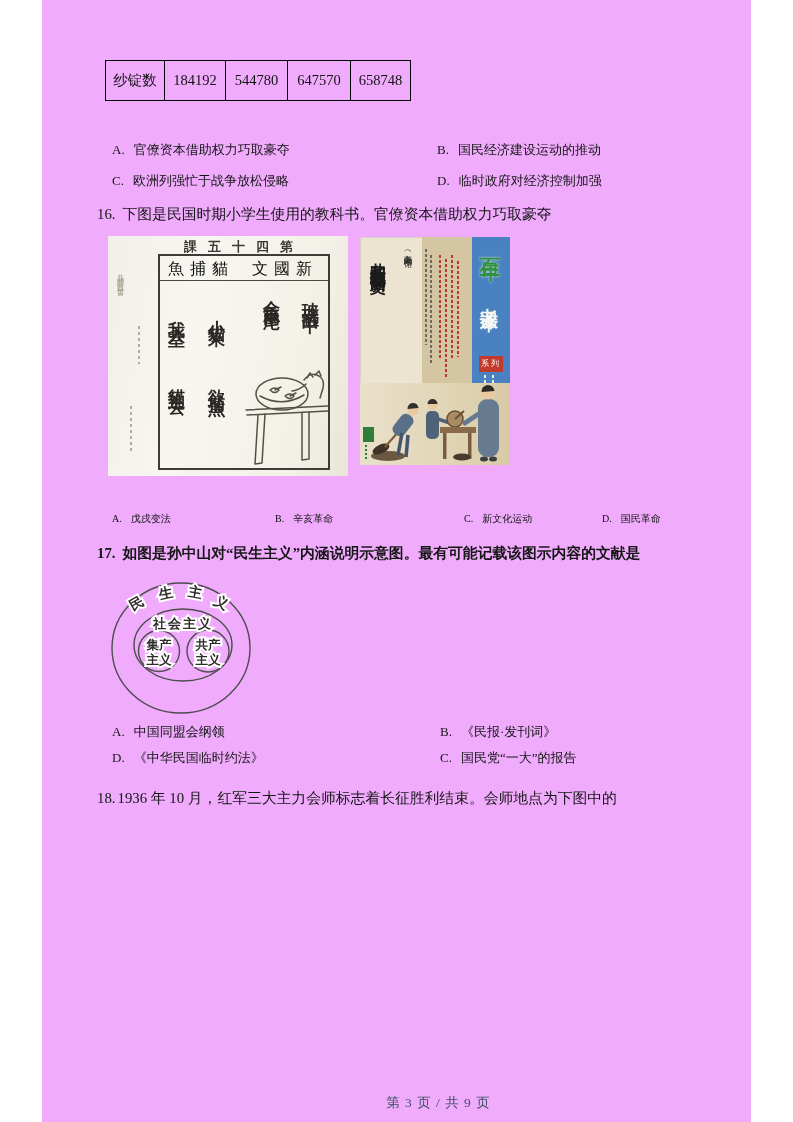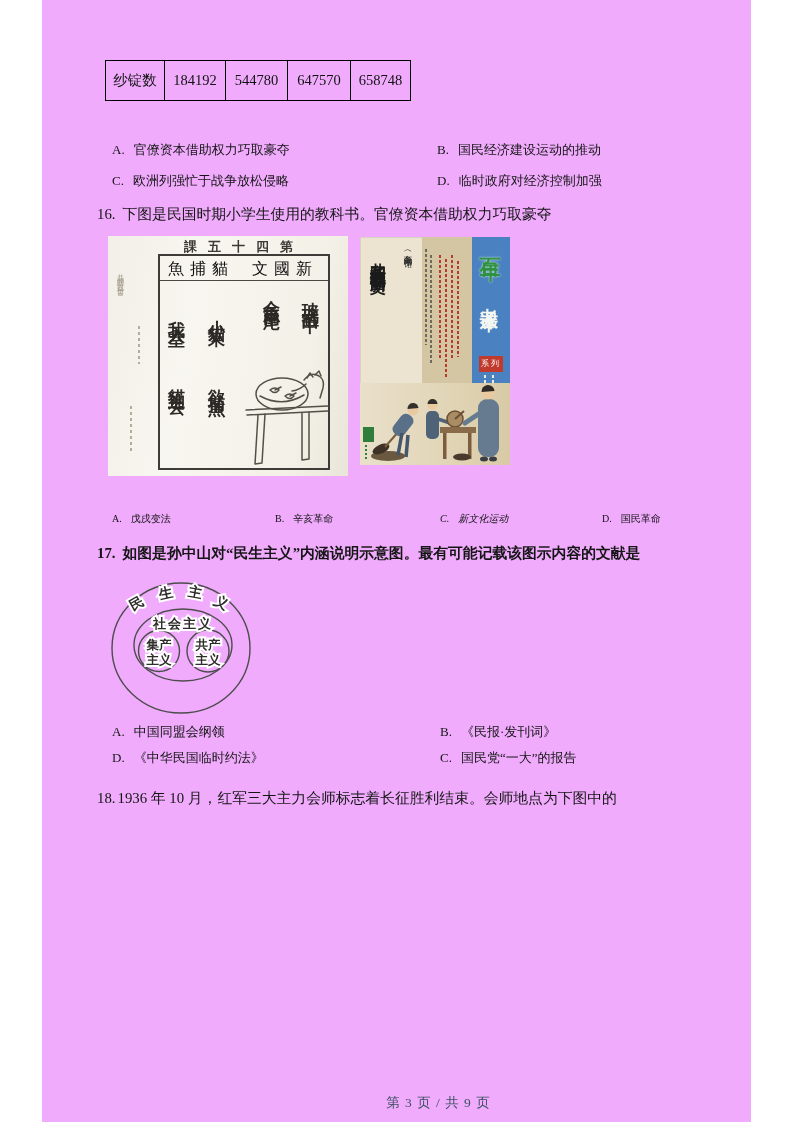--- a/index.html
+++ b/index.html
@@ -21,21 +21,21 @@
 
   
   .optgrid { position:absolute; display:grid; font-size:13px; color:#151515; }
   .optgrid .opt { white-space:nowrap; }
   .opt .lab { display:inline-block; margin-right:9px; }
   .q15grid { left:70px; top:141px; width:680px; grid-template-columns:325px auto; row-gap:13px; }
   .q17grid { left:70px; top:723px; width:680px; grid-template-columns:328px auto; row-gap:8px; }
   .q16opts { position:absolute; left:0; top:512px; width:793px; height:22px; font-size:10px; }
   .q16opts .opt { position:absolute; white-space:nowrap; }
   .q16opts .o0 { left:70px; } .q16opts .o1 { left:233px; }
-  .q16opts .o2 { left:398px;font-style:italic; } .q16opts .o3 { left:560px; }
+  .q16opts .o2 { left:422px; } .q16opts .o3 { left:560px; }
 
   
   .stem { position:absolute; left:55px; font-size:14.8px; color:#151515; white-space:nowrap; }
   .stem .qnum { margin-right:7px; }
   .stem.tight .qnum { margin-right:2px; }
   .q16stem { top:205px; } .q17stem { top:544px;font-weight:bold; } .q18stem { top:789px; }
 
   
   .scan { position:absolute; left:66px; top:236px; width:240px; height:240px;
           background:linear-gradient(100deg,#f2efe8 0%,#f8f6f0 35%,#f3f0e7 80%,#e9e5d8 100%); }

